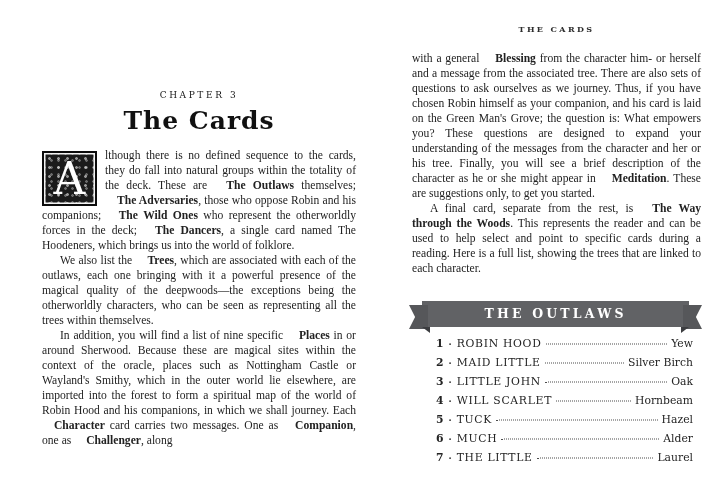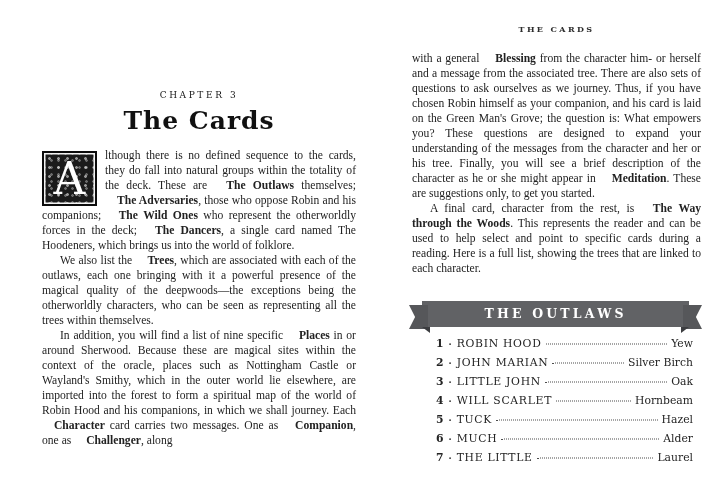--- a/index.html
+++ b/index.html
@@ -91,42 +91,42 @@
       <div class="dropcap">A</div>
       <p class="para"><span>lthough there is no defined sequence to the cards, they do fall into natural groups within the totality of the deck. These are </span><span class="seg-b">The Outlaws</span><span> themselves; </span><span class="seg-b">The Adversaries</span><span>, those who oppose Robin and his companions; </span><span class="seg-b">The Wild Ones</span><span> who represent the otherworldly forces in the deck; </span><span class="seg-b">The Dancers</span><span>, a single card named </span><span class="seg-i">The Hoodeners</span><span>, which brings us into the world of folklore.</span></p>
       <p class="para indent"><span>We also list the </span><span class="seg-b">Trees</span><span>, which are associated with each of the outlaws, each one bringing with it a powerful presence of the magical quality of the deepwoods—the exceptions being the otherworldly characters, who can be seen as representing </span><span class="seg-i">all</span><span> the trees within themselves.</span></p>
       <p class="para indent"><span>In addition, you will find a list of nine specific </span><span class="seg-b">Places</span><span> in or around Sherwood. Because these are magical sites within the context of the oracle, places such as Nottingham Castle or Wayland's Smithy, which in the outer world lie elsewhere, are imported into the forest to form a spiritual map of the world of Robin Hood and his companions, in which we shall journey. Each </span><span class="seg-b">Character</span><span> card carries two messages. One as </span><span class="seg-b">Companion</span><span>, one as </span><span class="seg-b">Challenger</span><span>, along</span></p>
     </div>
   </div>
 
   <div class="col-right">
     <div class="running-head">THE CARDS</div>
     <p class="para"><span>with a general </span><span class="seg-b">Blessing</span><span> from the character him- or herself and a message from the associated tree. There are also sets of questions to ask ourselves as we journey. Thus, if you have chosen Robin himself as your companion, and his card is laid on the </span><span class="seg-i">Green Man's Grove</span><span>; the question is: </span><span class="seg-i">What empowers you?</span><span> These questions are designed to expand your understanding of the messages from the character and her or his tree. Finally, you will see a brief description of the character as he or she might appear in </span><span class="seg-b">Meditation</span><span>. These are suggestions only, to get you started.</span></p>
-    <p class="para indent"><span>A final card, character from the rest, is </span><span class="seg-b">The Way through the Woods</span><span>. This represents the reader and can be used to help select and point to specific cards during a reading. Here is a full list, showing the trees that are linked to each character.</span></p>
+    <p class="para indent"><span>A final card, separate from the rest, is </span><span class="seg-b">The Way through the Woods</span><span>. This represents the reader and can be used to help select and point to specific cards during a reading. Here is a full list, showing the trees that are linked to each character.</span></p>
 
     <div class="ribbon">
       <span class="flag flag-left"></span>
       <span class="flag flag-right"></span>
       <span class="fold fold-left"></span>
       <span class="fold fold-right"></span>
       <span class="ribbon-text">THE OUTLAWS</span>
     </div>
 
     <ul class="tree-list">
         <li class="tree-row">
           <span class="tree-num">1</span>
           <span class="tree-bullet">·</span>
           <span class="tree-name">ROBIN HOOD</span>
           <span class="tree-leader"></span>
           <span class="tree-tree">Yew</span>
         </li>
         <li class="tree-row">
           <span class="tree-num">2</span>
           <span class="tree-bullet">·</span>
-          <span class="tree-name">JOHN MARIAN</span>
+          <span class="tree-name">MAID LITTLE</span>
           <span class="tree-leader"></span>
           <span class="tree-tree">Silver Birch</span>
         </li>
         <li class="tree-row">
           <span class="tree-num">3</span>
           <span class="tree-bullet">·</span>
           <span class="tree-name">LITTLE JOHN</span>
           <span class="tree-leader"></span>
           <span class="tree-tree">Oak</span>
         </li>

